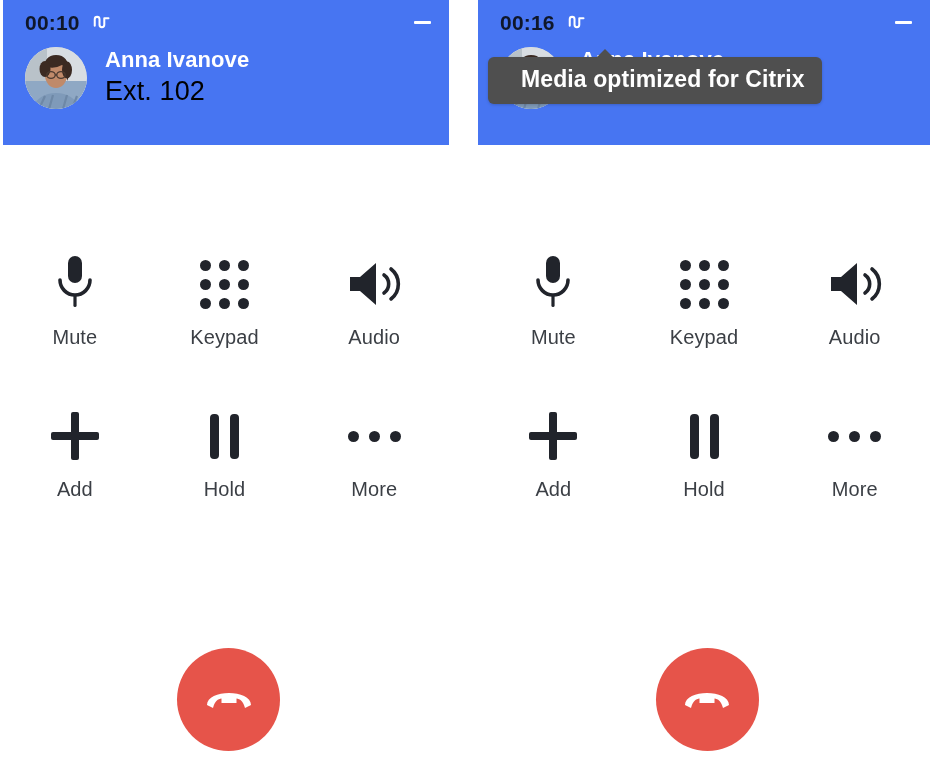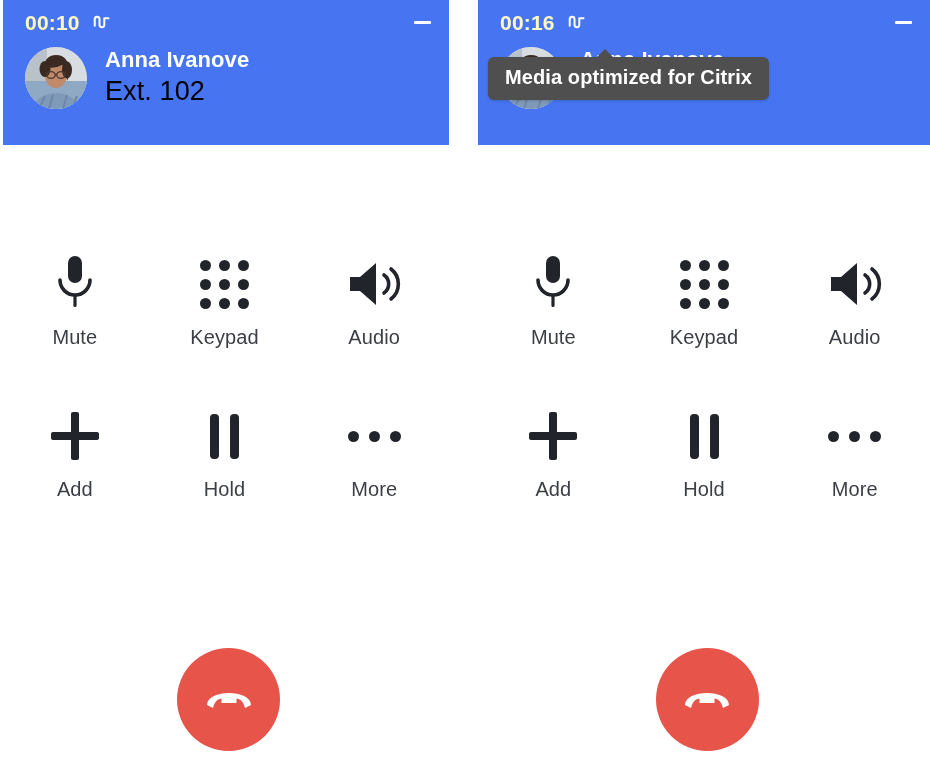--- a/index.html
+++ b/index.html
@@ -45,21 +45,21 @@
 
   .header-topbar {
     position: relative;
     height: 44px;
     display: flex;
     align-items: center;
     padding: 0 14px 0 22px;
   }
 
   .call-timer {
-    color: #fef9c3;
+    color: #0f172a;
     font-size: 21px;
     font-weight: bold;
     letter-spacing: 0.2px;
     line-height: 1;
   }
 
   .wave-icon {
     margin-left: 12px;
     width: 22px;
     height: 22px;
@@ -125,24 +125,24 @@
     white-space: nowrap;
   }
 
   
   .tooltip {
     position: absolute;
     top: 57px;
     left: 10px;
     background: #4f4f4f;
     color: #ffffff;
-    font-size: 20px;
+    font-size: 23px;
     font-weight: bold;
     letter-spacing: 0.1px;
-    padding: 9px 17px 11px 17px;
+    padding: 9px 17px 11px 33px;
     border-radius: 6px;
     white-space: nowrap;
     z-index: 30;
     box-shadow: 0 1px 3px rgba(0,0,0,0.18);
   }
   .tooltip::after {
     content: "";
     position: absolute;
     top: -8px;
     left: 108px;

